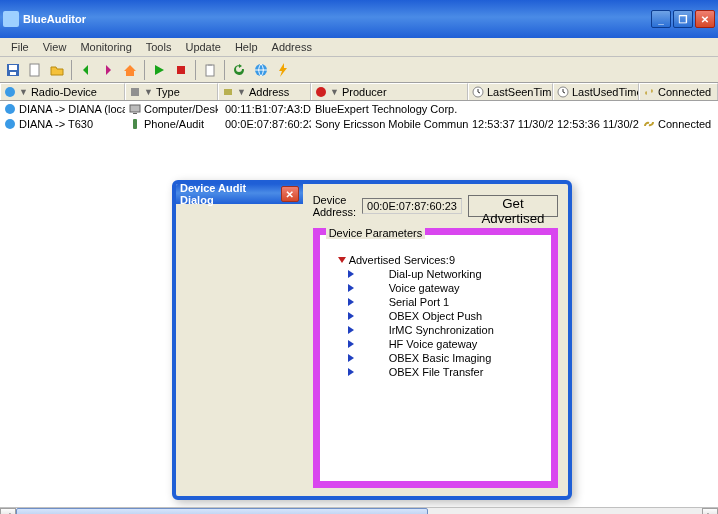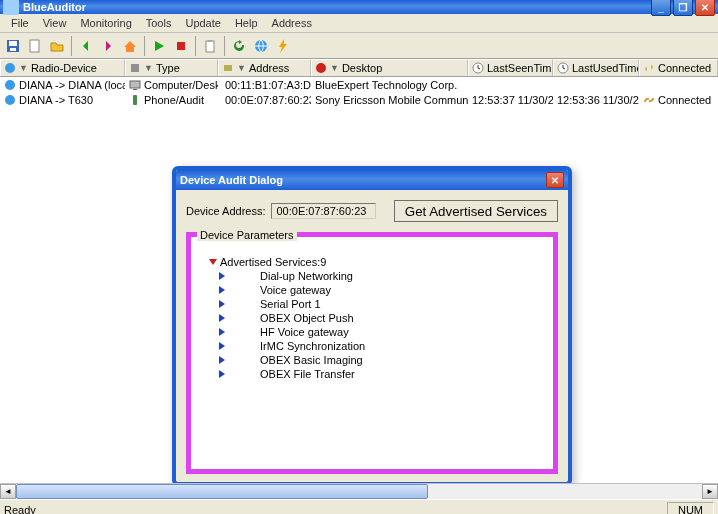--- a/index.html
+++ b/index.html
@@ -5,21 +5,21 @@
   * { box-sizing: border-box; }
   html, body {
     margin: 0; padding: 0;
     font-family: Tahoma, sans-serif;
     font-size: 11px;
     background: #ece9d8;
     width: 718px; height: 514px;
     overflow: hidden;
   }
   .titlebar {
-    height: 14px;
+    height: 38px;
     background: linear-gradient(to bottom, #1f5fd6, #4a8be6 45%, #1f5fd6);
     display: flex;
     align-items: center;
     padding: 0 3px;
     color: white;
     font-weight: bold;
   }
   .titlebar-icon {
     width: 16px; height: 16px;
     background: #9ed0ff; border-radius: 2px;
@@ -128,28 +128,28 @@
     display: flex;
     align-items: center;
     padding: 0 4px;
     justify-content: space-between;
   }
   .status-seg { border:1px inset #fff; padding:1px 10px; height:15px; display:flex;align-items:center;}
 
   
   .dialog {
     position: absolute;
-    left: 172px; top: 89px;
+    left: 172px; top: 79px;
     width: 400px; height: 320px;
     border: 4px solid #1f5fd6;
     border-radius: 6px;
     background: #ece9d8;
     box-shadow: 3px 3px 10px rgba(0,0,0,0.25);
     display: flex;
-    flex-direction: column;
+    flex-direction: row;
     overflow: hidden;
   }
   .dlg-title {
     height: 20px;
     background: linear-gradient(to bottom,#1f5fd6,#4a8be6 45%,#1f5fd6);
     color: white;
     font-weight: bold;
     display: flex;
     align-items: center;
     padding: 0 4px;
@@ -173,21 +173,21 @@
   }
   .addr-btn {
     margin-left:auto;
     height:22px; padding:0 10px;
     background:#ece9d8; border:1px solid #707070;
     cursor:pointer;
     text-align:center;
   }
   .group {
     flex:1;
-    border:5px solid #d946ef;
+    border:7px solid #d946ef;
     position:relative;
     padding: 10px 6px 6px 6px;
     background:#ffffff;
   }
   .group-label {
     position:absolute; top:-8px; left:6px;
     background:#ece9d8; padding:0 3px;
   }
   .tree { list-style:none; margin:8px; padding:0; line-height:14px;}
   .tree li { display:flex; align-items:center; gap:3px; padding-left:4px; cursor:default;}
@@ -313,21 +313,21 @@
           <rect x="2" y="3" width="8" height="6" fill="#b8b050"></rect>
         </svg></span>
     <span class="col-sort">▼</span>
       <span>Address</span>
   </div>
   <div class="col-head c3">
     <span class="hdr-ico"><svg width="12" height="12">
           <circle cx="6" cy="6" r="5" fill="#d02020"></circle>
         </svg></span>
     <span class="col-sort">▼</span>
-      <span>Desktop</span>
+      <span>Producer</span>
   </div>
   <div class="col-head c4">
     <span class="hdr-ico"><svg width="12" height="12">
           <circle cx="6" cy="6" r="5" fill="#fff" stroke="#888"></circle>
           <path d="M6 3v3l2 1" stroke="#333" fill="none"></path>
         </svg></span>
     <span>LastSeenTime</span>
   </div>
   <div class="col-head c5">
     <span class="hdr-ico"><svg width="12" height="12">
@@ -439,25 +439,25 @@
           <li class="child">
               <span class="tri tri-right-blue"></span>
               <span>Serial Port 1</span>
             </li>
           <li class="child">
               <span class="tri tri-right-blue"></span>
               <span>OBEX Object Push</span>
             </li>
           <li class="child">
               <span class="tri tri-right-blue"></span>
+              <span>IrMC Synchronization</span>
+            </li>
+          <li class="child">
+              <span class="tri tri-right-blue"></span>
               <span>HF Voice gateway</span>
-            </li>
-          <li class="child">
-              <span class="tri tri-right-blue"></span>
-              <span>IrMC Synchronization</span>
             </li>
           <li class="child">
               <span class="tri tri-right-blue"></span>
               <span>OBEX Basic Imaging</span>
             </li>
           <li class="child">
               <span class="tri tri-right-blue"></span>
               <span>OBEX File Transfer</span>
             </li>
         </ul>

